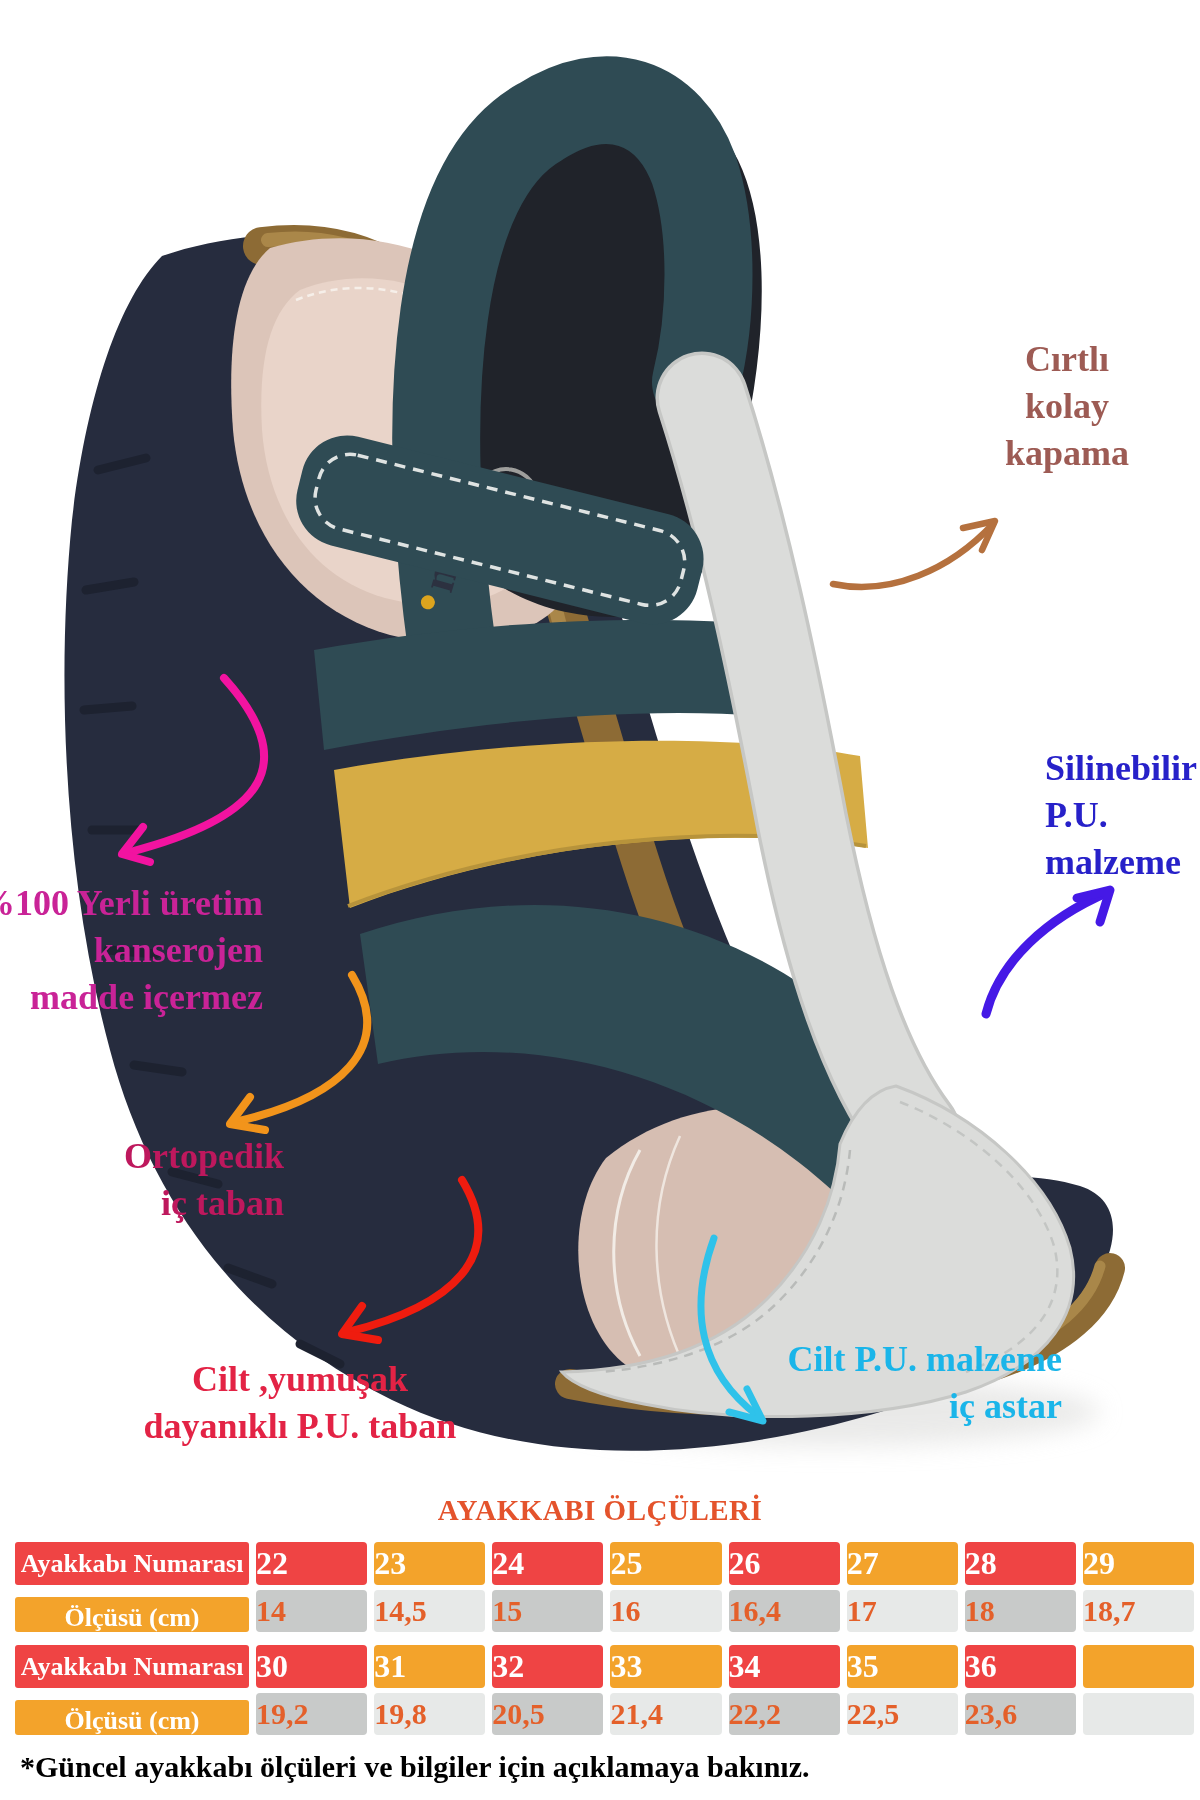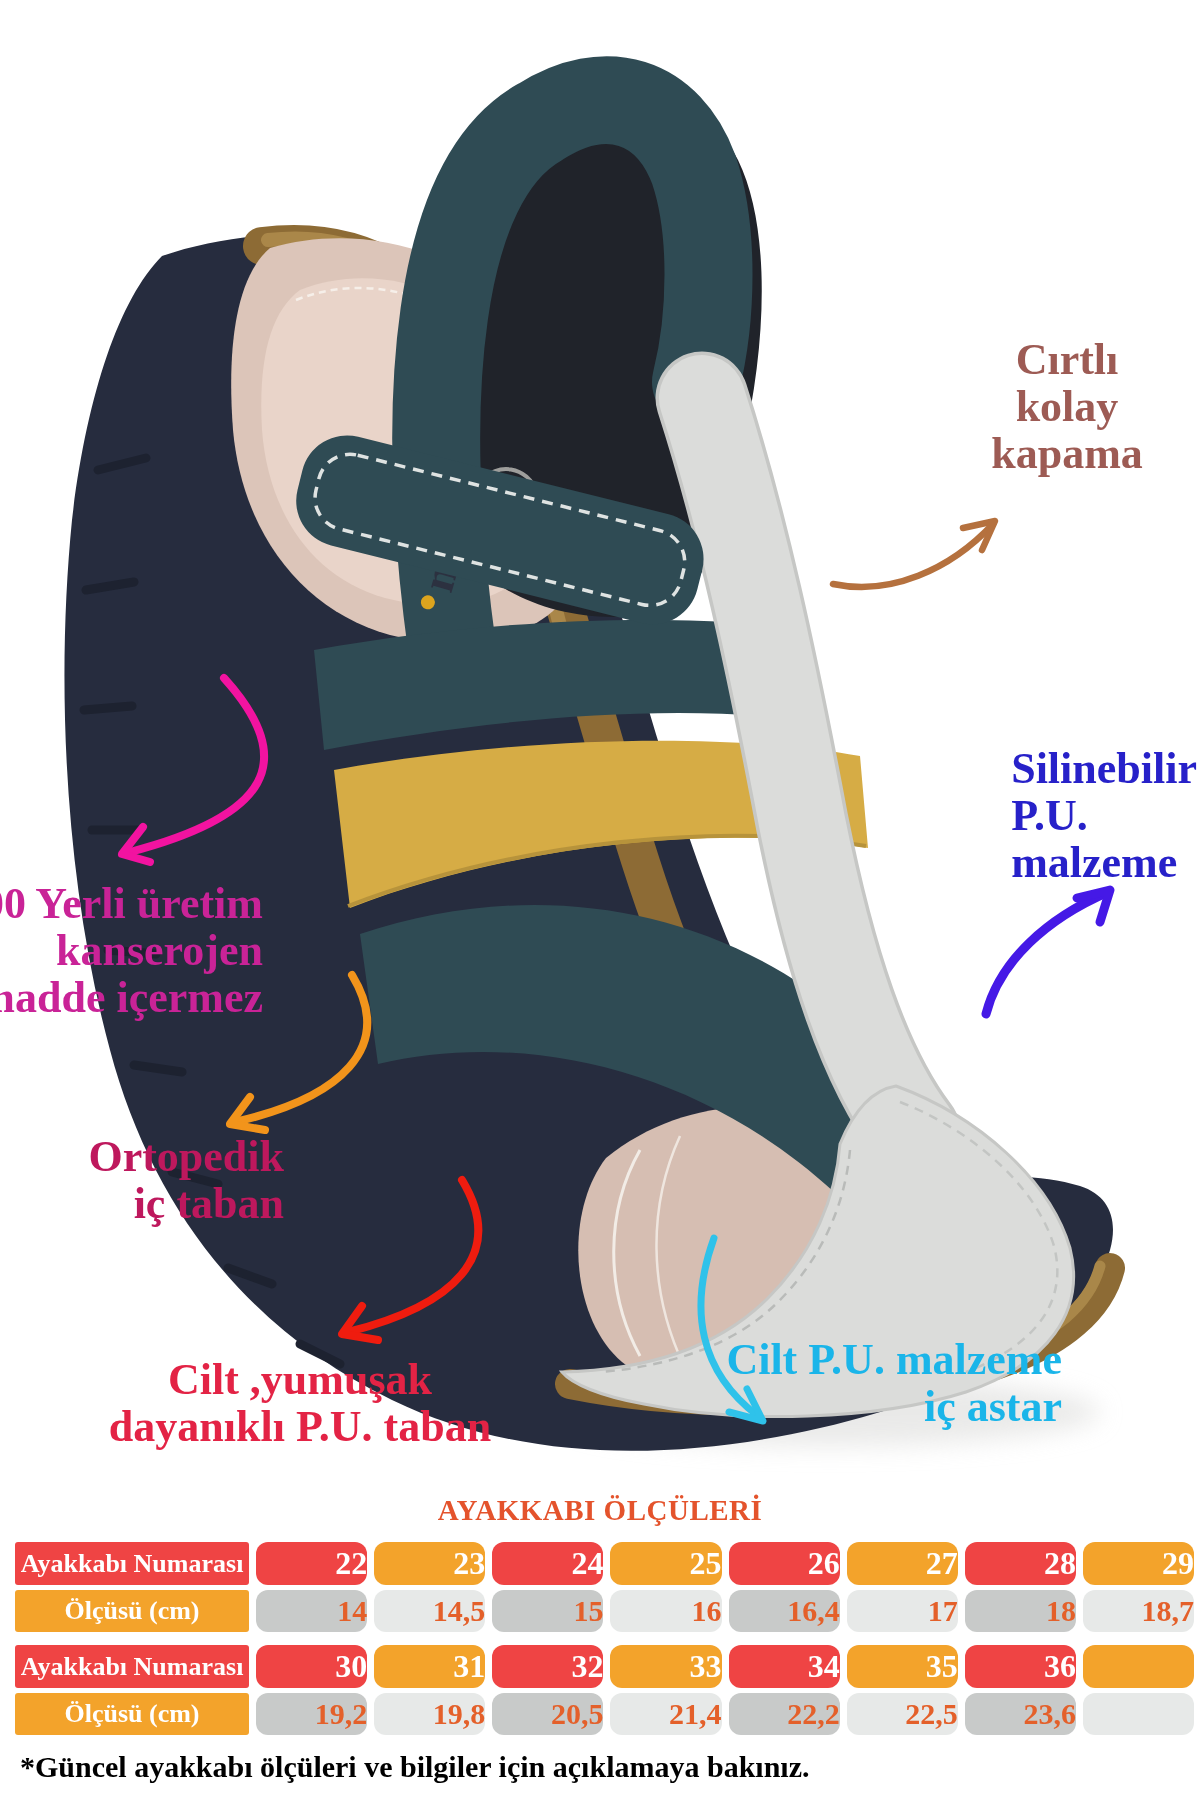--- a/index.html
+++ b/index.html
@@ -1,36 +1,36 @@
 <!DOCTYPE html>
 <html><head>
 <meta charset="utf-8">
 <style>
   html,body{margin:0;padding:0;background:#fff;}
   .page{position:relative;width:1200px;height:1800px;background:#ffffff;
         font-family:"Liberation Serif",serif;overflow:hidden;}
   svg.art{position:absolute;left:0;top:0;}
 
-  .note{position:absolute;font-weight:700;font-size:44px;line-height:47px;white-space:nowrap;}
+  .note{position:absolute;font-weight:700;font-size:36px;line-height:47px;white-space:nowrap;}
   .note-velcro{left:1067px;top:336px;transform:translateX(-50%);text-align:center;color:#9d5b54;}
   .note-wipeable{right:3px;top:745px;text-align:left;color:#2721c9;}
   .note-domestic{right:937px;top:880px;text-align:right;color:#c92397;}
   .note-orthopedic{right:916px;top:1133px;text-align:right;color:#be185d;}
   .note-flexible{left:300px;top:1356px;transform:translateX(-50%);text-align:center;color:#e32345;}
   .note-lining{right:138px;top:1336px;text-align:right;color:#1ab5e9;}
 
   .size-section{position:absolute;left:0;right:0;top:1494px;}
   .size-title{text-align:center;font-weight:700;font-size:29px;color:#e4532c;
               letter-spacing:.5px;margin-bottom:15px;}
   .trow{display:flex;gap:7px;margin:0 6px 5px 15px;height:43px;}
   .trow.cmrow{height:42px;}
   .rlabel{flex:0 0 234px;border-radius:3px;color:#fff;font-weight:700;font-size:26px;
           text-align:center;line-height:43px;}
-  .trow.cmrow .rlabel{line-height:42px;}
-  .cell{flex:1;border-radius:12px;text-align:right;font-weight:700;}
+  .trow.cmrow .rlabel{line-height:42px;margin-top:7px;}
+  .cell{flex:1;border-radius:4px;text-align:left;font-weight:700;}
   .cell.num{color:#fff;font-size:32px;line-height:43px;}
   .cell.cmv{color:#e4602a;font-size:30px;line-height:42px;}
   .bg-dark{background:#ef4444;}
   .bg-amber{background:#f3a32b;}
   .bg-gray{background:#c8cac9;}
   .bg-light{background:#e7e9e8;}
   .block-gap{height:8px;}
   .footnote{position:absolute;left:20px;top:1750px;font-weight:700;font-size:30px;color:#000;}
 </style>
 </head>

